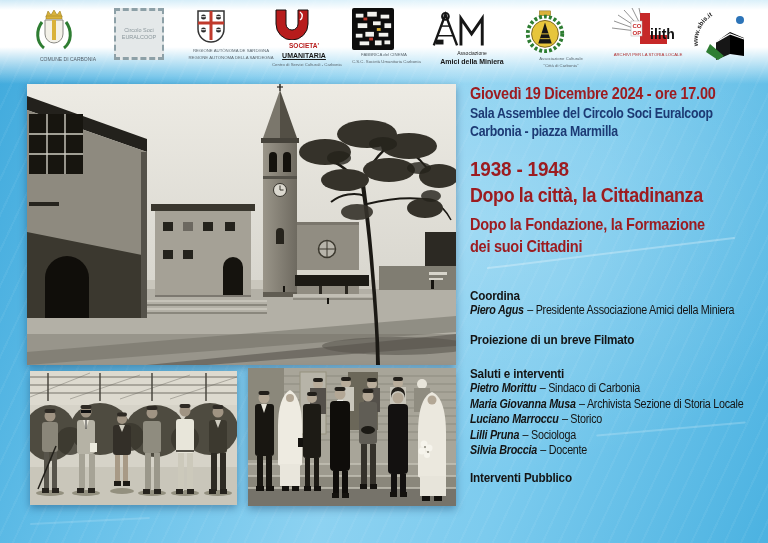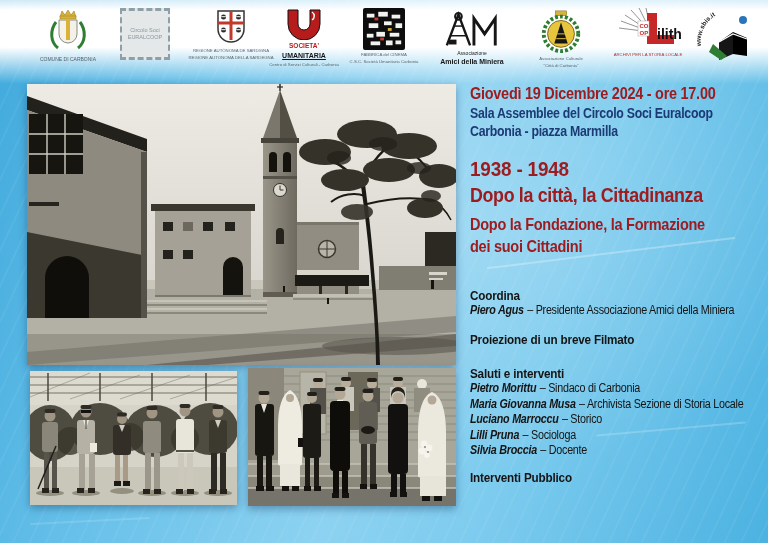--- a/index.html
+++ b/index.html
@@ -10,21 +10,21 @@
       repeating-linear-gradient(115deg, rgba(255,255,255,.05) 0 2px, rgba(255,255,255,0) 2px 15px),
       linear-gradient(108deg,#3fa9dc 0%,#66c0e9 26%,#8dd2f1 52%,#7ccbee 70%,#4bb2e1 100%);}
   .streak{position:absolute;background:rgba(255,255,255,.28);border-radius:2px;}
   .s1{left:486px;top:252px;width:250px;height:2px;transform:rotate(-7deg);}
   .s2{left:596px;top:428px;width:150px;height:2px;transform:rotate(-5deg);opacity:.7;}
   .s3{left:30px;top:520px;width:120px;height:2px;transform:rotate(-3deg);opacity:.5;}
 
   
   .header{position:absolute;left:0;top:0;width:768px;height:84px;
     background:linear-gradient(180deg,rgba(255,255,255,.75) 0%,#ffffff 12%,#ffffff 56%,rgba(255,255,255,0) 100%);}
-  .logo{position:absolute;top:8px;display:flex;flex-direction:column;align-items:center;}
+  .logo{position:absolute;top:8px;display:flex;flex-direction:column;}
   .logo svg{display:block;}
   .cap{font-size:5px;line-height:1.2;color:#55606a;text-align:center;white-space:nowrap;margin-top:2px;}
   .cap.tiny{font-size:4.3px;color:#5d6870;}
   .cap.dark{color:#222;}
   .cap.bold{font-weight:bold;font-size:7px;color:#161616;}
   .cap.red{color:#b03030;}
   .stamp{width:46px;height:46px;background:#e4e8e9;border:3px dashed #8da0a7;border-left-width:2px;border-right-width:2px;
     display:flex;flex-direction:column;align-items:center;justify-content:center;}
   .stamp .in{font-size:5.5px;color:#8b979c;line-height:1.3;text-align:center;}
   svg text{font-family:"Liberation Sans",sans-serif;}

